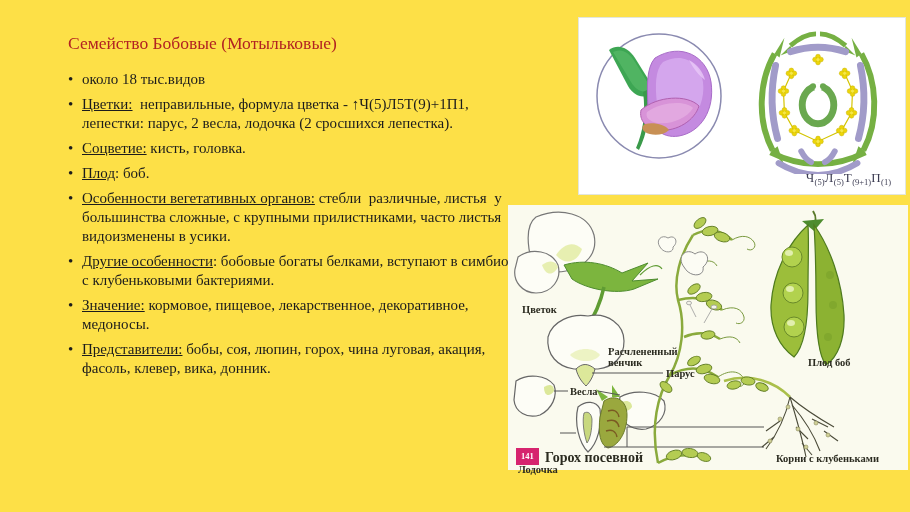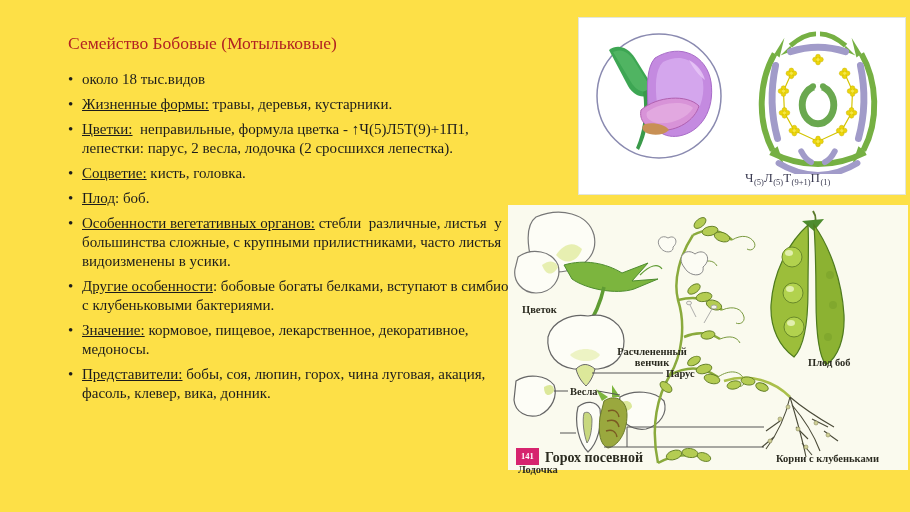--- a/index.html
+++ b/index.html
@@ -22,21 +22,21 @@
   .lead { text-decoration:underline; white-space:pre-wrap; }
   .btext { white-space:pre-wrap; }
 
   .fig-top {
     position:absolute; left:578px; top:17px; width:328px; height:178px;
     background:#ffffff; border:1px solid #e2e6de; box-sizing:border-box;
   }
   .flower-photo { position:absolute; left:14px; top:12px; }
   .flower-diagram { position:absolute; left:166px; top:8px; }
   .formula {
-    position:absolute; left:166px; top:152px; width:146px; text-align:left;
+    position:absolute; left:166px; top:152px; width:146px; text-align:right;
     font-size:13px; color:#3c3c52; letter-spacing:0.5px;
   }
   .fsub { font-size:8.5px; vertical-align:-3px; letter-spacing:0; }
 
   .fig-bottom {
     position:absolute; left:508px; top:205px; width:400px; height:265px;
     background:#fafaee;
   }
   .fig-bottom .art { position:absolute; left:0; top:0; }
   .plabel {
@@ -52,21 +52,20 @@
 </style>
 </head>
 <body>
 
 <div class="slide">
 
   <div class="title">Семейство Бобовые (Мотыльковые)</div>
 
   <ul class="bullets">
     <li><span class="lead"></span><span class="btext">около 18 тыс.видов</span></li>
-    <li><span class="lead">Жизненные формы:</span><span class="btext"> травы, деревья, кустарники.</span></li>
     <li><span class="lead">Цветки:</span><span class="btext">  неправильные, формула цветка - ↑Ч(5)Л5Т(9)+1П1, лепестки: парус, 2 весла, лодочка (2 сросшихся лепестка).</span></li>
     <li><span class="lead">Соцветие:</span><span class="btext"> кисть, головка.</span></li>
     <li><span class="lead">Плод</span><span class="btext">: боб.</span></li>
     <li><span class="lead">Особенности вегетативных органов:</span><span class="btext"> стебли  различные, листья  у большинства сложные, с крупными прилистниками, часто листья видоизменены в усики.</span></li>
     <li><span class="lead">Другие особенности</span><span class="btext">: бобовые богаты белками, вступают в симбиоз  с клубеньковыми бактериями.</span></li>
     <li><span class="lead">Значение:</span><span class="btext"> кормовое, пищевое, лекарственное, декоративное, медоносы.</span></li>
     <li><span class="lead">Представители:</span><span class="btext"> бобы, соя, люпин, горох, чина луговая, акация, фасоль, клевер, вика, донник.</span></li>
   </ul>
 
   <div class="fig-top">
@@ -268,21 +267,21 @@
       </g>
       <path d="M306,20 C322,42 334,76 336,110 C337,134 330,152 318,160 C310,150 308,124 308,94 C308,60 307,36 306,20 Z" fill="#8cb232" stroke="#4e7a1e" stroke-width="1.2"></path>
       <g fill="#7aa22a" opacity="0.6">
         <circle cx="322" cy="70" r="4"></circle>
           <circle cx="325" cy="100" r="4"></circle>
           <circle cx="320" cy="132" r="4"></circle>
       </g>
     </svg>
 
     <div class="plabel" style="left:14px; top:99px;">Цветок</div>
-    <div class="plabel wrap" style="left:100px; top:141px; width:88px; text-align:center;">Расчлененный венчик</div>
+    <div class="plabel wrap" style="left:100px; top:141px; width:88px; text-align:left;">Расчлененный венчик</div>
     <div class="plabel" style="left:158px; top:163px;">Парус</div>
     <div class="plabel" style="left:62px; top:181px;">Весла</div>
     <div class="plabel" style="left:10px; top:223px;margin-top:36px;">Лодочка</div>
     <div class="plabel" style="left:300px; top:152px;">Плод боб</div>
     <div class="plabel" style="left:268px; top:248px;">Корни с клубеньками</div>
     <div class="fig-num">141</div>
     <div class="caption">Горох посевной</div>
   </div>
 
 </div>

